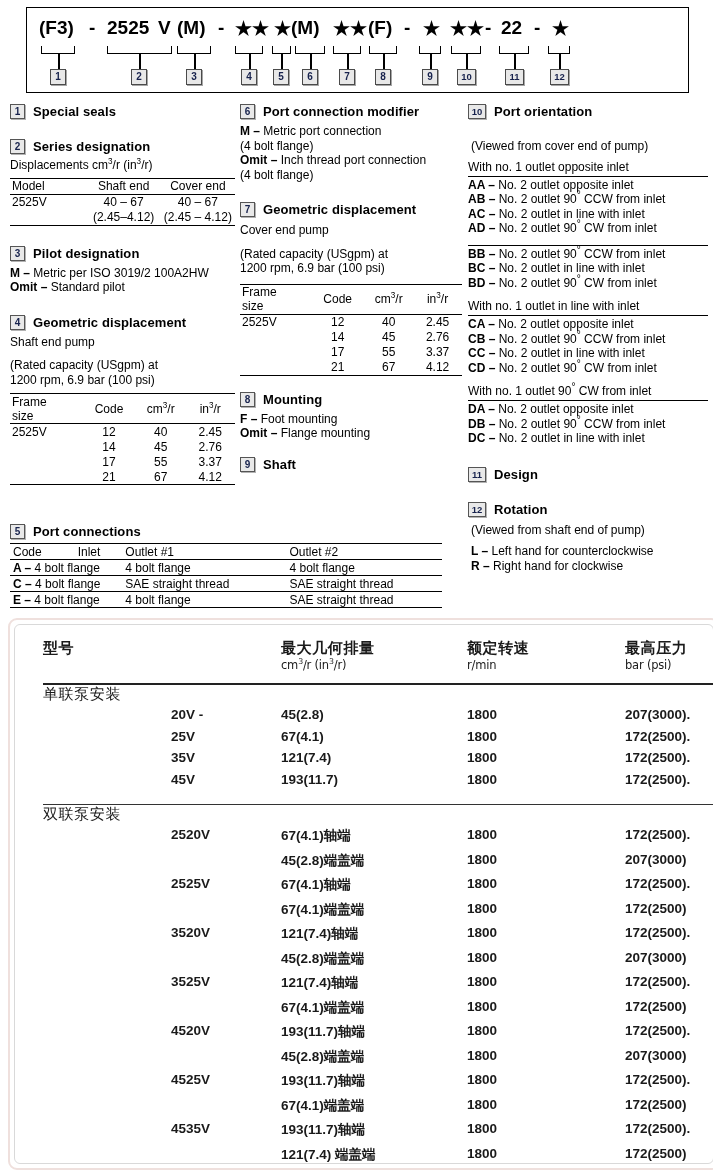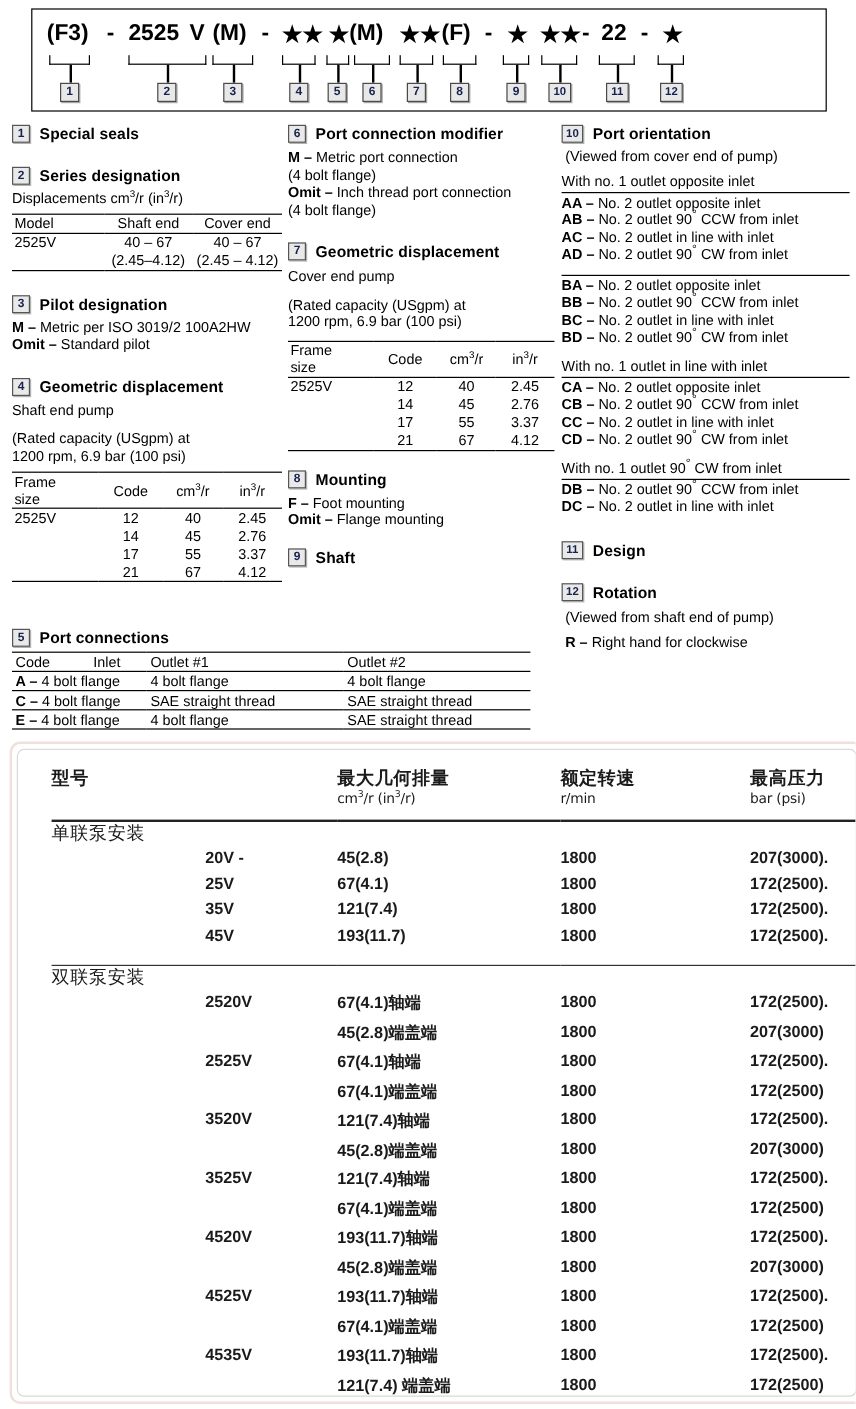--- a/index.html
+++ b/index.html
@@ -417,66 +417,67 @@
     <div class="sec-title">Shaft</div>
   </div>
 </div>
 
 <div class="col col3">
 
   <div class="sec-head">
     <div class="sec-num w2">10</div>
     <div class="sec-title">Port  orientation</div>
   </div>
-  <div class="ptext" style="margin-top:4px; margin-bottom:6px; padding-left:3px;">(Viewed from cover end of pump)</div>
+  <div class="ptext" style="margin-top:20px; margin-bottom:6px; padding-left:3px;">(Viewed from cover end of pump)</div>
   <div id="poGroups">
       <div class="po-group">
         <div class="po-cap"><span>With no. 1 outlet opposite inlet</span></div>
         <div class="po-rule"></div>
         <div class="po-item"><b>AA –</b><span> No. 2 outlet opposite inlet</span></div>
         <div class="po-item"><b>AB –</b><span> No. 2 outlet 90</span><sup class="deg">°</sup><span> CCW from inlet</span></div>
         <div class="po-item"><b>AC –</b><span> No. 2 outlet in line with inlet</span></div>
         <div class="po-item"><b>AD –</b><span> No. 2 outlet 90</span><sup class="deg">°</sup><span> CW from inlet</span></div>
       </div>
       <div class="po-group">
         <div class="po-rule"></div>
-        <div class="po-item"><b>BA –</b><span> No. 2 outlet opposite inlet</span></div>
         <div class="po-item"><b>BB –</b><span> No. 2 outlet 90</span><sup class="deg">°</sup><span> CCW from inlet</span></div>
         <div class="po-item"><b>BC –</b><span> No. 2 outlet in line with inlet</span></div>
         <div class="po-item"><b>BD –</b><span> No. 2 outlet 90</span><sup class="deg">°</sup><span> CW from inlet</span></div>
       </div>
       <div class="po-group">
         <div class="po-cap"><span>With no. 1 outlet in line with inlet</span></div>
         <div class="po-rule"></div>
         <div class="po-item"><b>CA –</b><span> No. 2 outlet opposite inlet</span></div>
         <div class="po-item"><b>CB –</b><span> No. 2 outlet 90</span><sup class="deg">°</sup><span> CCW from inlet</span></div>
         <div class="po-item"><b>CC –</b><span> No. 2 outlet in line with inlet</span></div>
         <div class="po-item"><b>CD –</b><span> No. 2 outlet 90</span><sup class="deg">°</sup><span> CW from inlet</span></div>
       </div>
       <div class="po-group">
         <div class="po-cap"><span>With no. 1 outlet 90</span><sup class="deg">°</sup><span> CW from inlet</span></div>
         <div class="po-rule"></div>
+        <div class="po-item"><b>DA –</b><span> No. 2 outlet opposite inlet</span></div>
         <div class="po-item"><b>DB –</b><span> No. 2 outlet 90</span><sup class="deg">°</sup><span> CCW from inlet</span></div>
         <div class="po-item"><b>DC –</b><span> No. 2 outlet in line with inlet</span></div>
       </div>
     </div>
 
   <div class="gap12"></div>
   <div class="sec-head">
     <div class="sec-num w2">11</div>
     <div class="sec-title">Design</div>
   </div>
 
   <div class="gap16"></div>
   <div class="sec-head">
     <div class="sec-num w2">12</div>
     <div class="sec-title">Rotation</div>
   </div>
   <div class="ptext" style="margin-top:6px; padding-left:3px;">(Viewed from shaft end of pump)</div>
   <div class="deflist" style="margin-top:7px; padding-left:3px;">
+    <div><span class="k">L –</span><span> Left hand for counterclockwise</span></div>
     <div><span class="k">R –</span><span> Right hand for clockwise</span></div>
   </div>
 </div>
 
 <div class="cn-wrap">
   <div class="cn-inner">
     <table class="cn-tbl">
       <colgroup>
         <col class="c-model">
           <col class="c-disp">

